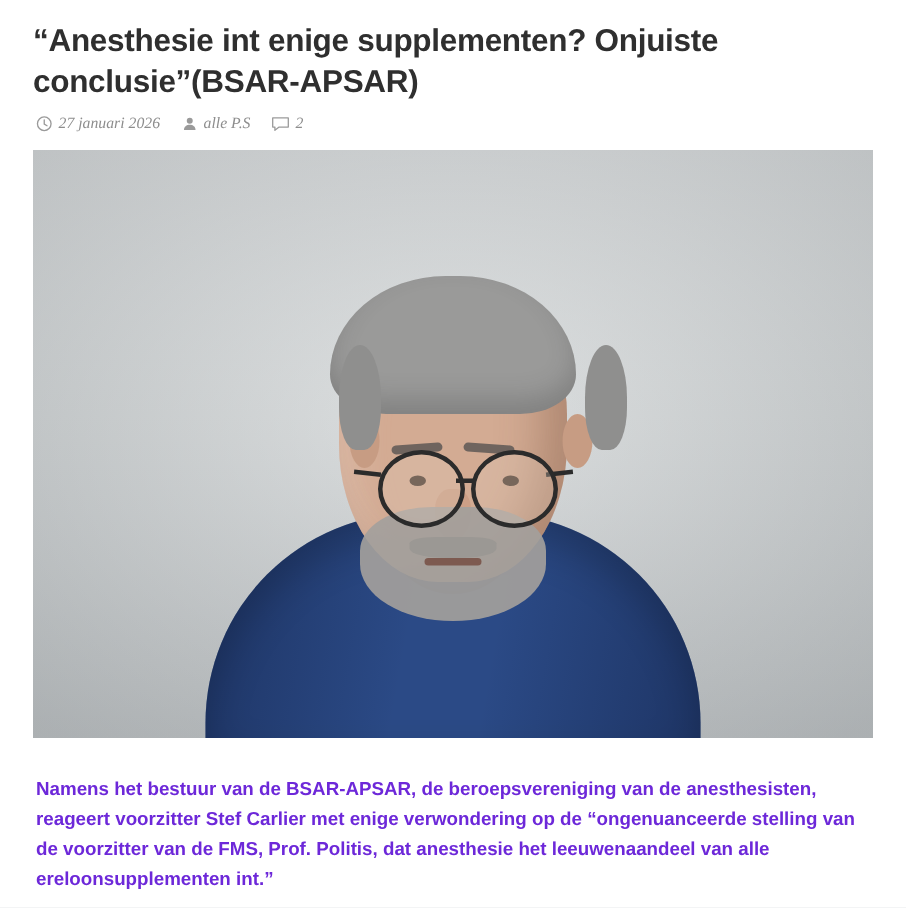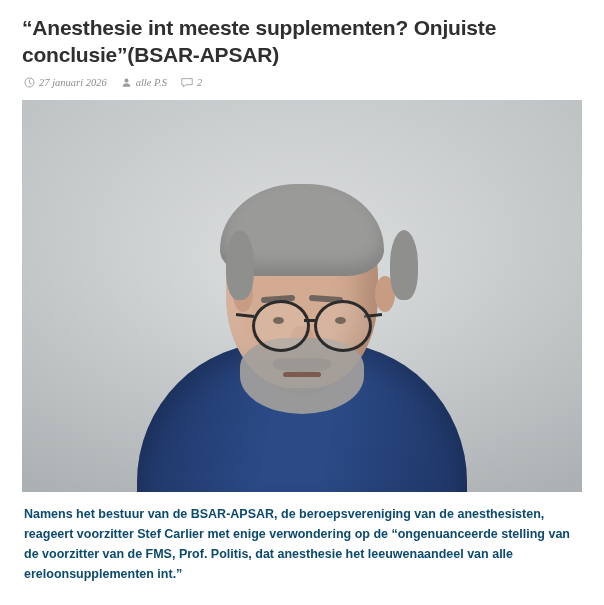--- a/index.html
+++ b/index.html
@@ -247,34 +247,34 @@
     left: 50%;
     transform: translateX(-50%);
     top: 258px;
     width: 58px;
     height: 14px;
     background: #9b9894;
     border-radius: 30% 30% 45% 45%;
   }
   
   .lede {
-    margin: 12px 2px 0 2px;
+    margin: 24px 2px 0 2px;
     font-size: 12.5px;
     line-height: 20px;
     font-weight: bold;
-    color: #0c4a6e;
+    color: #6d28d9;
     font-family: "Liberation Sans", sans-serif;
   }
 </style>
 </head>
 <body>
 
 <div class="page">
 
-  <h1 class="article-title">“Anesthesie int meeste supplementen? Onjuiste conclusie”(BSAR-APSAR)</h1>
+  <h1 class="article-title">“Anesthesie int enige supplementen? Onjuiste conclusie”(BSAR-APSAR)</h1>
 
   <div class="meta-row">
     <span class="meta-item">
       <span>
         <svg width="11" height="11" viewBox="0 0 16 16">
             <circle cx="8" cy="8" r="6.6" fill="none" stroke="#9a9a9a" stroke-width="1.3"></circle>
             <path d="M8 4.2V8.3l2.7 1.6" fill="none" stroke="#9a9a9a" stroke-width="1.3" stroke-linecap="round"></path>
           </svg>
       </span>
       <span>27 januari 2026</span>

